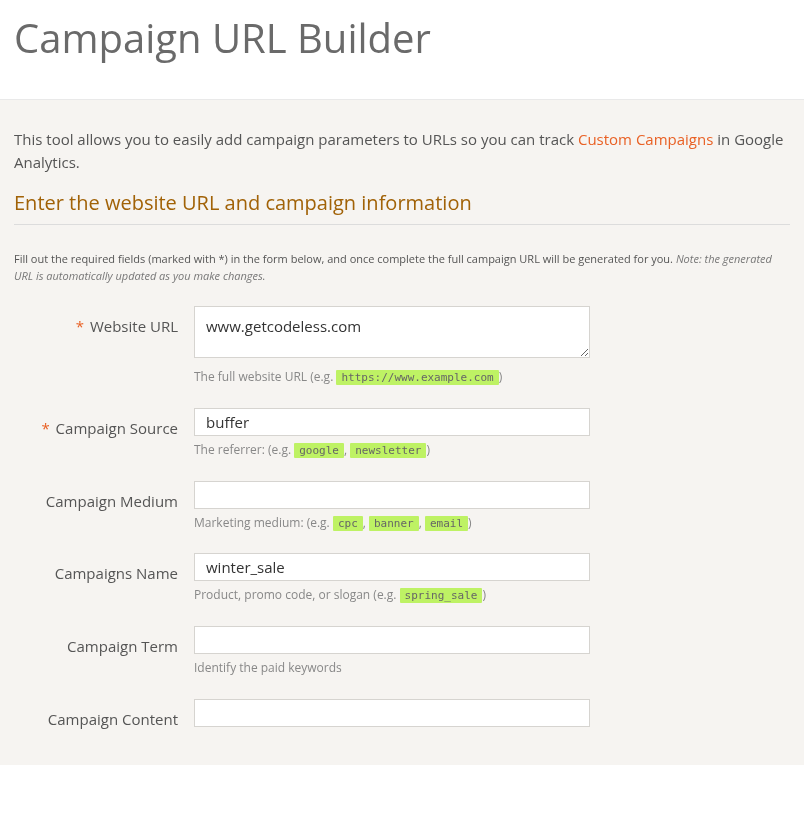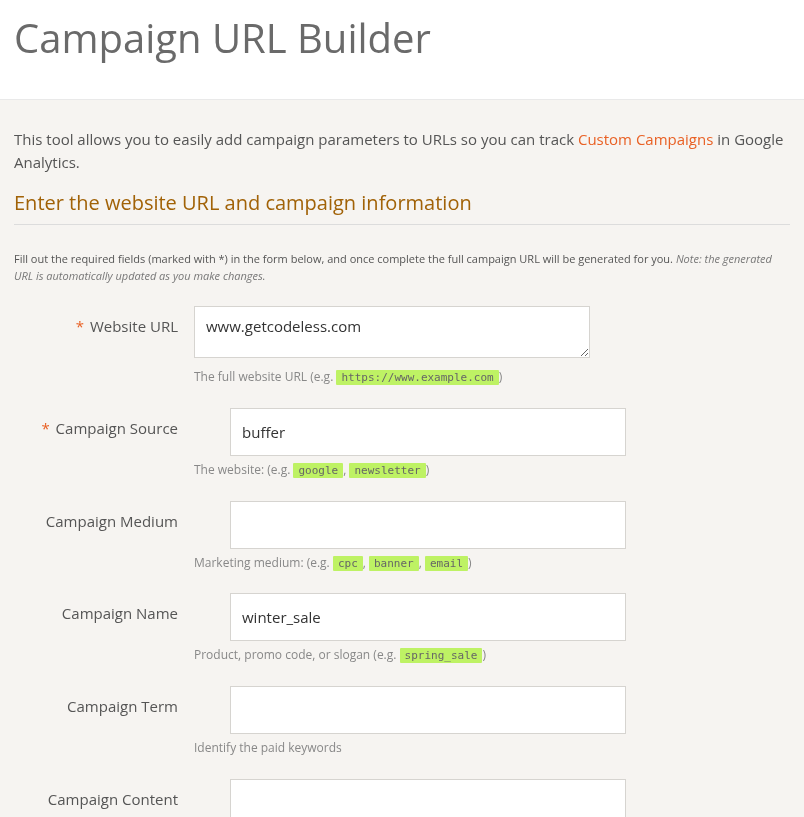--- a/index.html
+++ b/index.html
@@ -77,21 +77,21 @@
     font-size: 15px;
     color: #333;
     padding: 9px 11px;
     font-family: inherit;
     outline: none;
   }
   .tarea {
     height: 52px;
     resize: both;
   }
-  .tinput { height: 48px; margin-left: 36px; }
+  .tinput { height: 28px; }
   .hint {
     font-size: 12px;
     color: #888;
     margin-top: 6px;
     line-height: 1.4;
   }
   .hint code {
     background: #bef264;
     padding: 1px 5px;
     font-size: 11px;
@@ -134,40 +134,40 @@
   </div>
 
   <div class="form-row">
     <div class="form-label-col">
       <span class="req">*</span>
       <span>Campaign Source</span>
     </div>
     <div class="form-input-col">
       <input class="tinput" type="text" value="buffer" style="">
       <div class="hint">
-        <span>The website: (e.g. </span><code>google</code><span>, </span><code>newsletter</code><span>)</span>
+        <span>The referrer: (e.g. </span><code>google</code><span>, </span><code>newsletter</code><span>)</span>
       </div>
     </div>
   </div>
 
   <div class="form-row">
     <div class="form-label-col">
       <span>Campaign Medium</span>
     </div>
     <div class="form-input-col">
       <input class="tinput" type="text" value="" style="">
       <div class="hint">
         <span>Marketing medium: (e.g. </span><code>cpc</code><span>, </span><code>banner</code><span>, </span><code>email</code><span>)</span>
       </div>
     </div>
   </div>
 
   <div class="form-row">
     <div class="form-label-col">
-      <span>Campaign Name</span>
+      <span>Campaigns Name</span>
     </div>
     <div class="form-input-col">
       <input class="tinput" type="text" value="winter_sale" style="">
       <div class="hint">
         <span>Product, promo code, or slogan (e.g. </span><code>spring_sale</code><span>)</span>
       </div>
     </div>
   </div>
 
   <div class="form-row">

